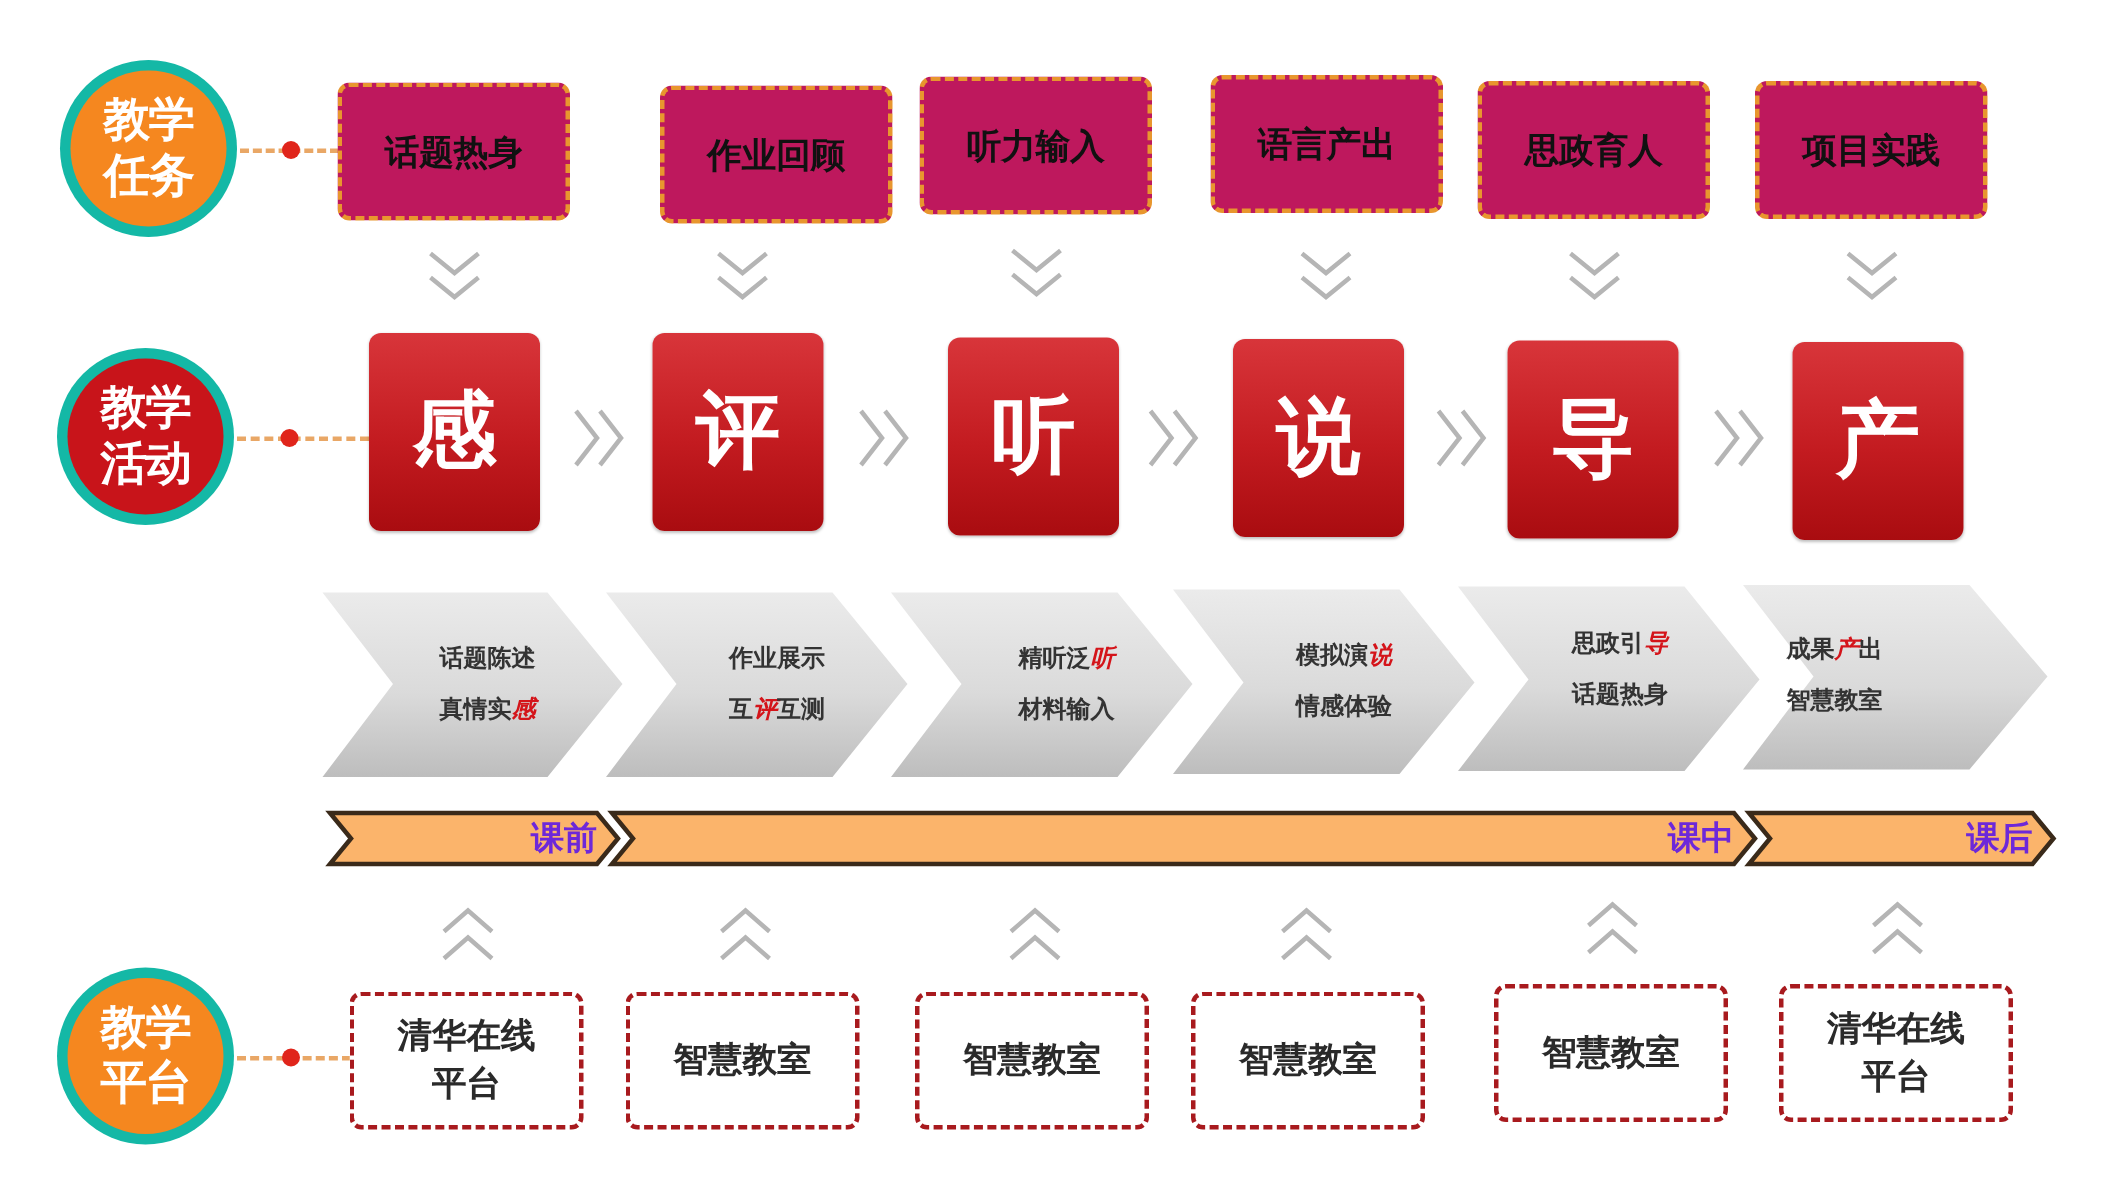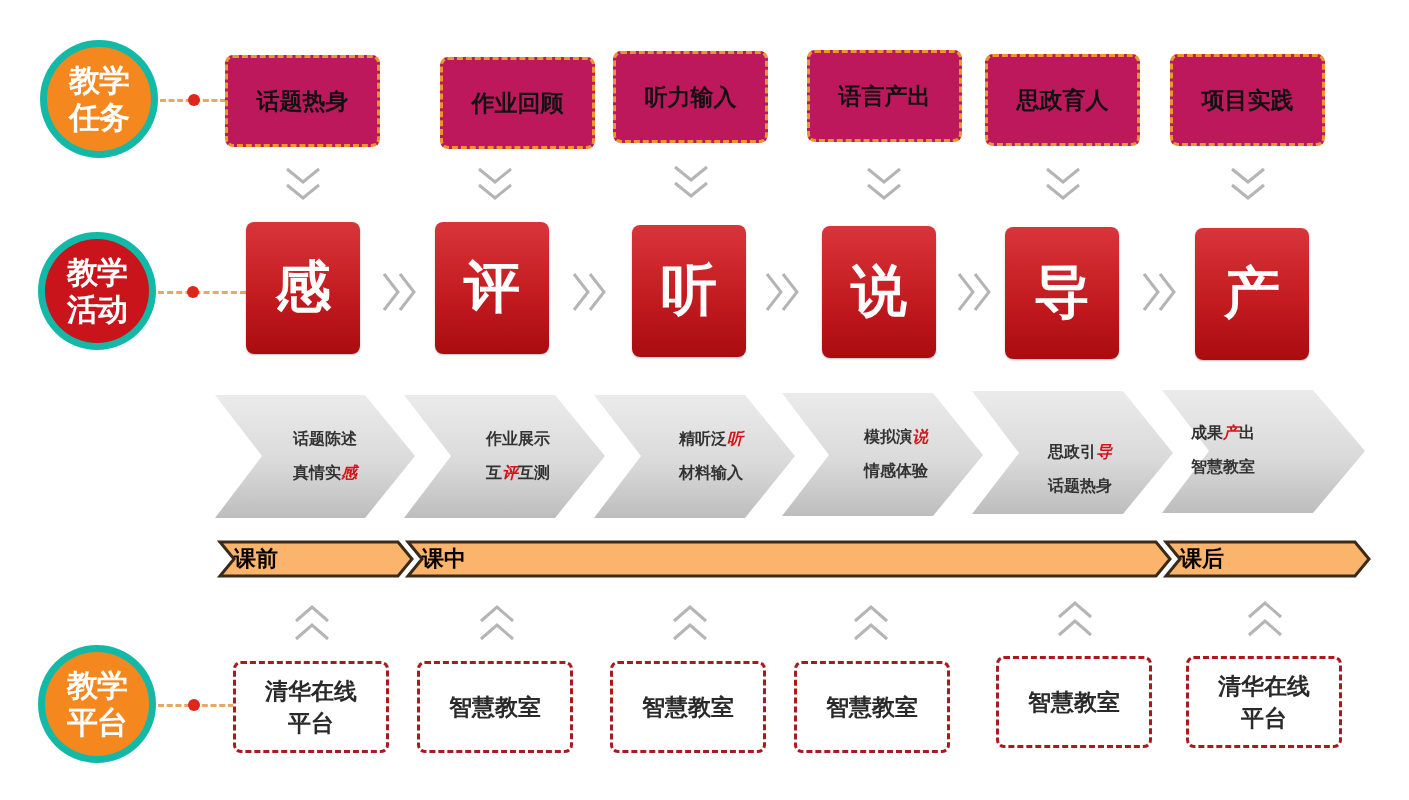--- a/index.html
+++ b/index.html
@@ -133,24 +133,24 @@
     }
     .hl { color: #d4141a; font-style: italic; }
 
     
     .phase-label {
       position: absolute;
       top: 542px;
       height: 34px;
       display: flex;
       align-items: center;
-      justify-content: flex-start;
+      justify-content: flex-end;
       font-weight: bold;
       font-size: 22px;
-      color: #000000;
+      color: #6d28d9;
     }
   </style>
 </head>
 <body>
 
 <div class="row-circle" style="left:40px; top:40px;">
   <div class="inner orange">
     <span>教学</span>
     <span>任务</span>
   </div>
@@ -284,21 +284,21 @@
     <span><span>精听泛</span><span class="hl">听</span></span>
     <span>材料输入</span>
   </div>
 </div>
 <div class="strip" style="left:826px; width:140px; top:392px;">
   <div class="txt">
     <span><span>模拟演</span><span class="hl">说</span></span>
     <span>情感体验</span>
   </div>
 </div>
-<div class="strip" style="left:1010px; width:140px; top:407px;text-decoration:underline;">
+<div class="strip" style="left:1010px; width:140px; top:384px;text-decoration:underline;">
   <div class="txt">
     <span><span>思政引</span><span class="hl">导</span></span>
     <span>话题热身</span>
   </div>
 </div>
 <div class="strip" style="left:1153px; width:140px; top:388px;">
   <div class="txt">
     <span><span>成果</span><span class="hl">产</span><span>出</span></span>
     <span>智慧教室</span>
   </div>

